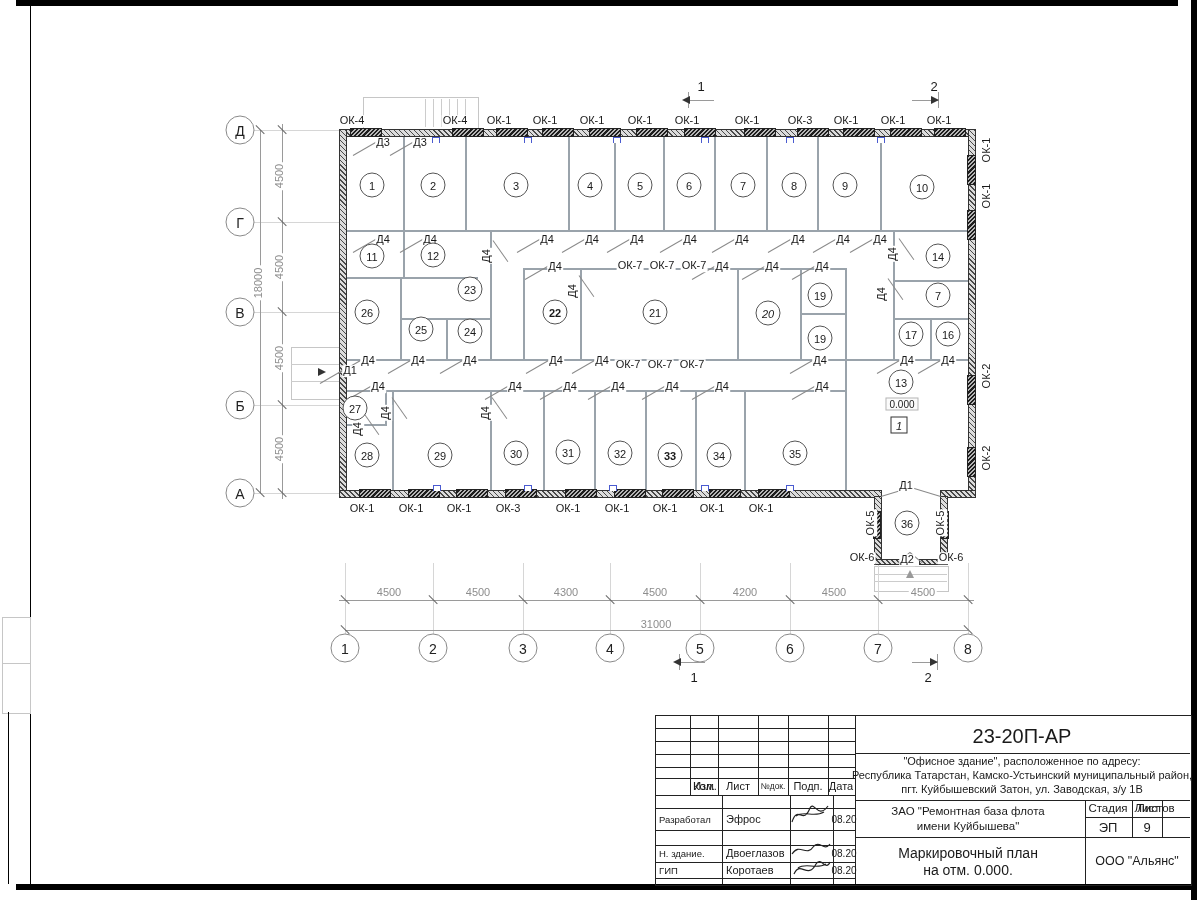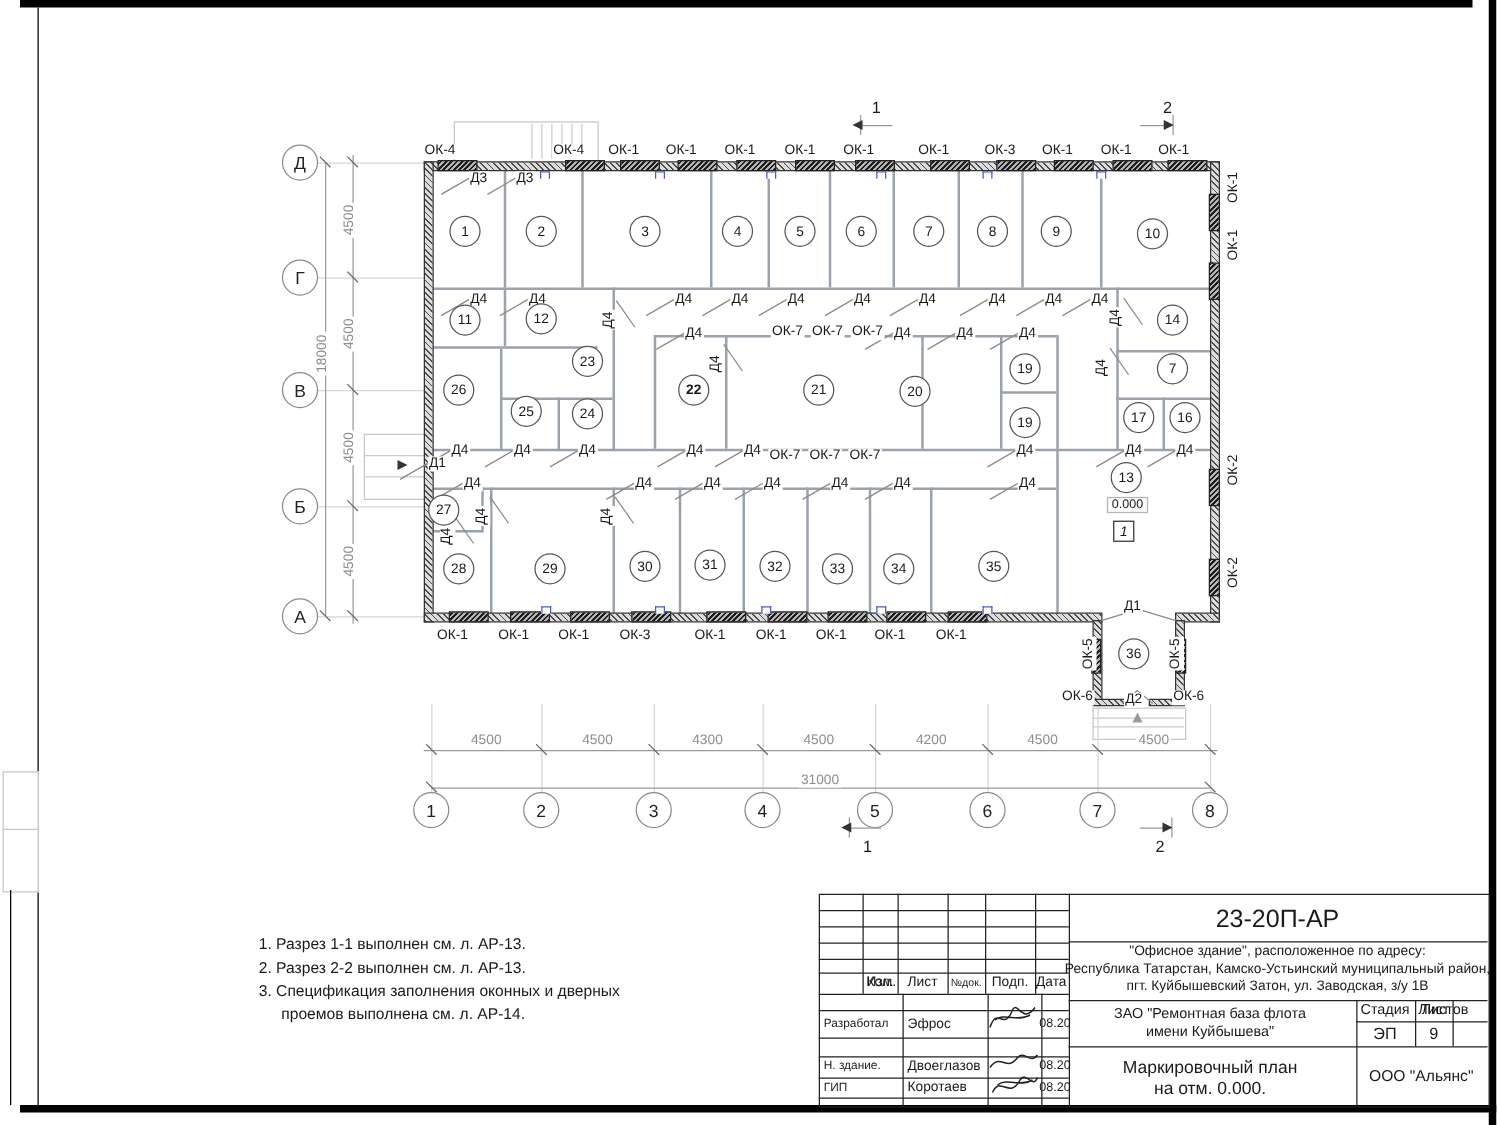--- a/index.html
+++ b/index.html
@@ -320,34 +320,34 @@
       <div class="abs room" style="left: 922px; top: 187px; transform: translate(-50%, -50%);">10</div>
       <div class="abs room" style="left: 372px; top: 256px; transform: translate(-50%, -50%);">11</div>
       <div class="abs room" style="left: 433px; top: 255px; transform: translate(-50%, -50%);">12</div>
       <div class="abs room" style="left: 901px; top: 382px; transform: translate(-50%, -50%);">13</div>
       <div class="abs room" style="left: 938px; top: 256px; transform: translate(-50%, -50%);">14</div>
       <div class="abs room" style="left: 938px; top: 295px; transform: translate(-50%, -50%);">7</div>
       <div class="abs room" style="left: 948px; top: 334px; transform: translate(-50%, -50%);">16</div>
       <div class="abs room" style="left: 911px; top: 334px; transform: translate(-50%, -50%);">17</div>
       <div class="abs room" style="left: 820px; top: 295px; transform: translate(-50%, -50%);">19</div>
       <div class="abs room" style="left: 820px; top: 338px; transform: translate(-50%, -50%);">19</div>
-      <div class="abs room" style="left: 732px; top: 313px; transform: translate(-50%, -50%);">20</div>
+      <div class="abs room" style="left: 768px; top: 313px; transform: translate(-50%, -50%); font-style: italic;">20</div>
       <div class="abs room" style="left: 655px; top: 312px; transform: translate(-50%, -50%);">21</div>
       <div class="abs room" style="left: 555px; top: 312px; transform: translate(-50%, -50%); font-weight: bold;">22</div>
       <div class="abs room" style="left: 470px; top: 289px; transform: translate(-50%, -50%);">23</div>
       <div class="abs room" style="left: 470px; top: 331px; transform: translate(-50%, -50%);">24</div>
       <div class="abs room" style="left: 421px; top: 329px; transform: translate(-50%, -50%);">25</div>
       <div class="abs room" style="left: 367px; top: 312px; transform: translate(-50%, -50%);">26</div>
       <div class="abs room" style="left: 355px; top: 408px; transform: translate(-50%, -50%);">27</div>
       <div class="abs room" style="left: 367px; top: 455px; transform: translate(-50%, -50%);">28</div>
       <div class="abs room" style="left: 440px; top: 455px; transform: translate(-50%, -50%);">29</div>
       <div class="abs room" style="left: 516px; top: 453px; transform: translate(-50%, -50%);">30</div>
       <div class="abs room" style="left: 568px; top: 452px; transform: translate(-50%, -50%);">31</div>
       <div class="abs room" style="left: 620px; top: 453px; transform: translate(-50%, -50%);">32</div>
-      <div class="abs room" style="left: 670px; top: 455px; transform: translate(-50%, -50%);">33</div>
+      <div class="abs room" style="left: 670px; top: 455px; transform: translate(-50%, -50%); font-weight: bold;">33</div>
       <div class="abs room" style="left: 719px; top: 455px; transform: translate(-50%, -50%);">34</div>
       <div class="abs room" style="left: 795px; top: 453px; transform: translate(-50%, -50%);">35</div>
       <div class="abs room" style="left: 907px; top: 523px; transform: translate(-50%, -50%);">36</div>
       <div class="abs lvl" style="left: 902px; top: 404px; transform: translate(-50%, -50%);">0.000</div>
       <div class="abs fbox" style="left: 899px; top: 425px; transform: translate(-50%, -50%);">1</div>
       <div class="abs axcirc" style="left: 345px; top: 648px; transform: translate(-50%, -50%);">1</div>
       <div class="abs axcirc" style="left: 433px; top: 648px; transform: translate(-50%, -50%);">2</div>
       <div class="abs axcirc" style="left: 523px; top: 648px; transform: translate(-50%, -50%);">3</div>
       <div class="abs axcirc" style="left: 610px; top: 648px; transform: translate(-50%, -50%);">4</div>
       <div class="abs axcirc" style="left: 700px; top: 648px; transform: translate(-50%, -50%);">5</div>
@@ -410,25 +410,20 @@
       <div class="abs tbline" style="left: 855px; top: 715px; width: 1px; height: 169px;"></div>
       <div class="abs tbline" style="left: 855px; top: 753px; width: 335px; height: 1px;"></div>
       <div class="abs tbline" style="left: 855px; top: 800px; width: 335px; height: 1px;"></div>
       <div class="abs tbline" style="left: 855px; top: 837px; width: 335px; height: 1px;"></div>
       <div class="abs tbline" style="left: 1085px; top: 800px; width: 1px; height: 84px;"></div>
       <div class="abs tbline" style="left: 1132px; top: 800px; width: 1px; height: 37px;"></div>
       <div class="abs tbline" style="left: 1162px; top: 800px; width: 1px; height: 37px;"></div>
       <div class="abs tbline" style="left: 1085px; top: 817px; width: 105px; height: 1px;"></div>
     </div>
 
-  <div class="abs" style="left:207px;top:746px;width:322px">
-    <div class="note">1. Разрез 1-1 выполнен см. л. АР-13.</div>
-    <div class="note">2. Разрез 2-2 выполнен см. л. АР-13.</div>
-    <div class="note">3. Спецификация заполнения оконных и дверных проемов выполнена см. л. АР-14.</div>
-  </div>
 
   <div class="abs tbframe" style="left:655px;top:715px;width:535px;height:169px"></div>
 
   <div class="abs tb" style="left:1022px;top:736px;font-size:20px">23-20П-АР</div>
   <div class="abs tb" style="left:1022px;top:761px;font-size:11px">"Офисное здание", расположенное по адресу:</div>
   <div class="abs tb" style="left:1022px;top:775px;font-size:11px">Республика Татарстан, Камско-Устьинский муниципальный район,</div>
   <div class="abs tb" style="left:1022px;top:789px;font-size:11px">пгт. Куйбышевский Затон, ул. Заводская, з/у 1В</div>
 
   <div class="abs tb" style="left:705px;top:786px;font-size:11px">Изм.</div>
   <div class="abs tb" style="left:704px;top:786px;font-size:11px">Кол.</div>

